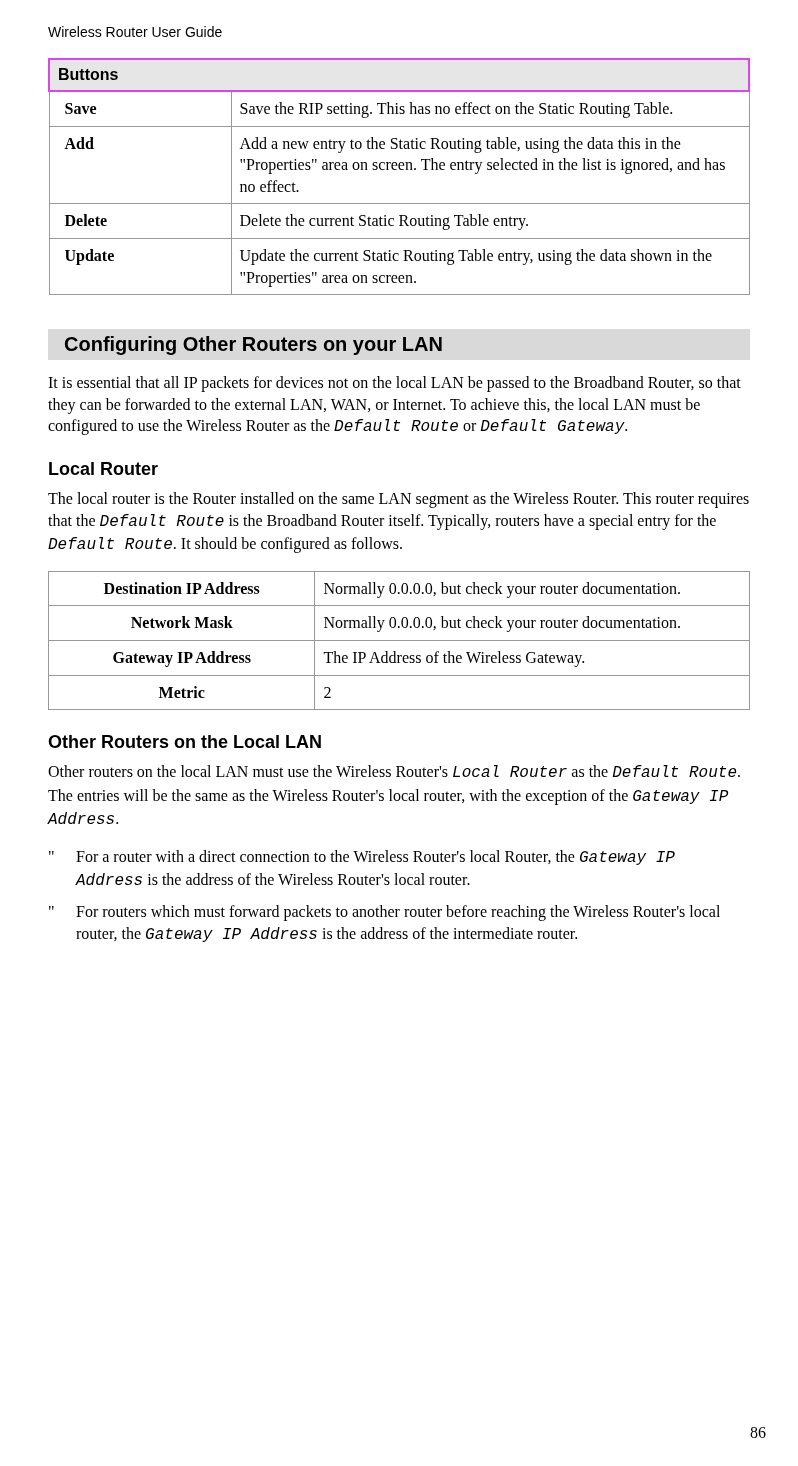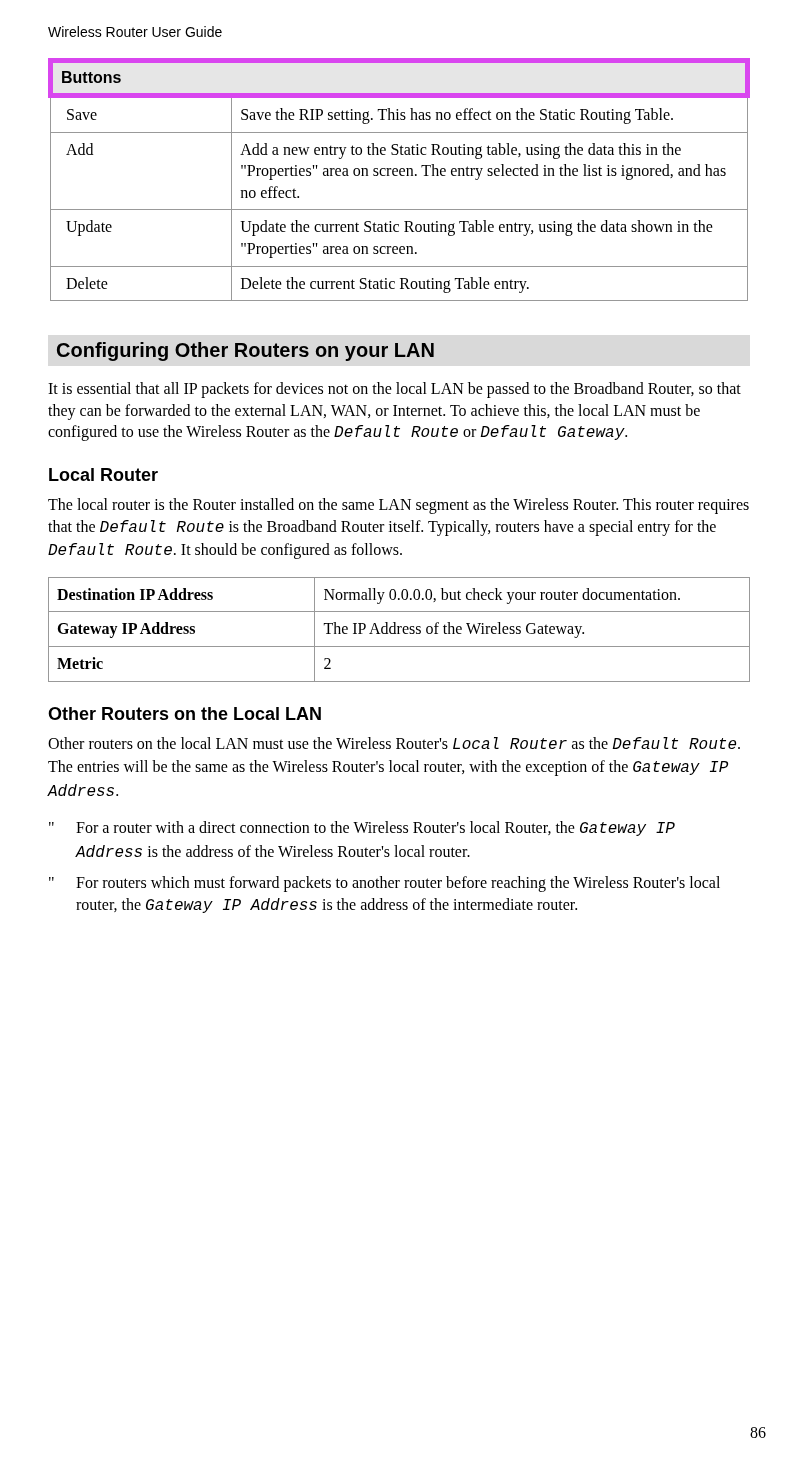--- a/index.html
+++ b/index.html
@@ -28,58 +28,59 @@
     width: 100%;
     margin-bottom: 16px;
   }
   th.full {
     text-align: left;
     background: #e6e6e6;
     font-family: Arial, Helvetica, sans-serif;
     font-size: 16px;
     font-weight: bold;
     padding: 6px 8px;
-    border: 5px solid #d946ef;
+    border: 2px solid #d946ef;
   }
   td {
     border: 1px solid #999;
     padding: 6px 8px;
     vertical-align: top;
     font-size: 16px;
     line-height: 1.35;
   }
   td.key {
-    font-weight: normal;
+    font-weight: bold;
     width: 26%;
     padding-left: 15px;
   }
   .section-bar {
     background: #d9d9d9;
     font-family: Arial, Helvetica, sans-serif;
     font-size: 20px;
     font-weight: bold;
-    padding: 4px 8px;
+    padding: 4px 16px;
     margin-top: 18px;
     margin-bottom: 12px;
   }
   p.body {
     font-size: 16px;
     line-height: 1.35;
     margin: 0 0 14px 0;
   }
   h3.sub {
     font-family: Arial, Helvetica, sans-serif;
     font-size: 18px;
     font-weight: bold;
     margin: 6px 0 8px 0;
   }
   .italic { font-style: italic; font-family: Liberation Mono, monospace; }
   table.config td.k2 {
     font-weight: bold;
     width: 38%;
+    text-align: center;
   }
   .bullets {
     font-size: 16px;
     line-height: 1.35;
   }
   .bullets .row {
     display: flex;
     margin-bottom: 8px;
   }
   .bullets .mark {
@@ -107,46 +108,50 @@
     </tr>
     <tr>
       <td class="key">Save</td>
       <td>Save the RIP setting. This has no effect on the Static Routing Table.</td>
     </tr>
     <tr>
       <td class="key">Add</td>
       <td>Add a new entry to the Static Routing table, using the data this in the "Properties" area on screen. The entry selected in the list is ignored, and has no effect.</td>
     </tr>
     <tr>
+      <td class="key">Delete</td>
+      <td>Delete the current Static Routing Table entry.</td>
+    </tr>
+    <tr>
       <td class="key">Update</td>
       <td>Update the current Static Routing Table entry, using the data shown in the "Properties" area on screen.</td>
-    </tr>
-    <tr>
-      <td class="key">Delete</td>
-      <td>Delete the current Static Routing Table entry.</td>
     </tr>
   </tbody>
     </table>
 
   <div class="section-bar">Configuring Other Routers on your LAN</div>
 
   <p class="body">
     <span>It is essential that all IP packets for devices not on the local LAN be passed to the Broadband Router, so that they can be forwarded to the external LAN, WAN, or Internet. To achieve this, the local LAN must be configured to use the Wireless Router as the </span><span class="italic">Default Route</span><span> or </span><span class="italic">Default Gateway</span><span>.</span>
   </p>
 
   <h3 class="sub">Local Router</h3>
 
   <p class="body">
     <span>The local router is the Router installed on the same LAN segment as the Wireless Router. This router requires that the </span><span class="italic">Default Route</span><span> is the Broadband Router itself. Typically, routers have a special entry for the </span><span class="italic">Default Route</span><span>. It should be configured as follows.</span>
   </p>
 
   <table class="config">
     <tbody>
         <tr>
       <td class="k2">Destination IP Address</td>
+      <td>Normally 0.0.0.0, but check your router documentation.</td>
+    </tr>
+    <tr>
+      <td class="k2">Network Mask</td>
       <td>Normally 0.0.0.0, but check your router documentation.</td>
     </tr>
     <tr>
       <td class="k2">Gateway IP Address</td>
       <td>The IP Address of the Wireless Gateway.</td>
     </tr>
     <tr>
       <td class="k2">Metric</td>
       <td>2</td>
     </tr>

